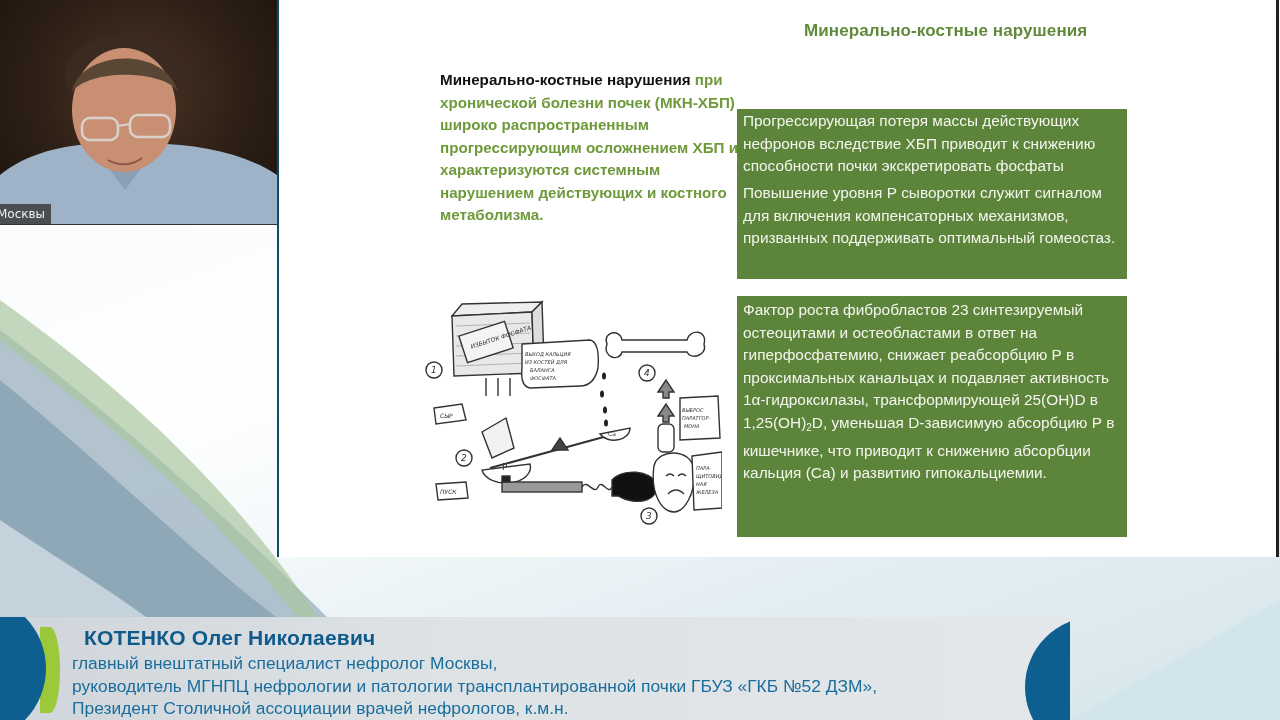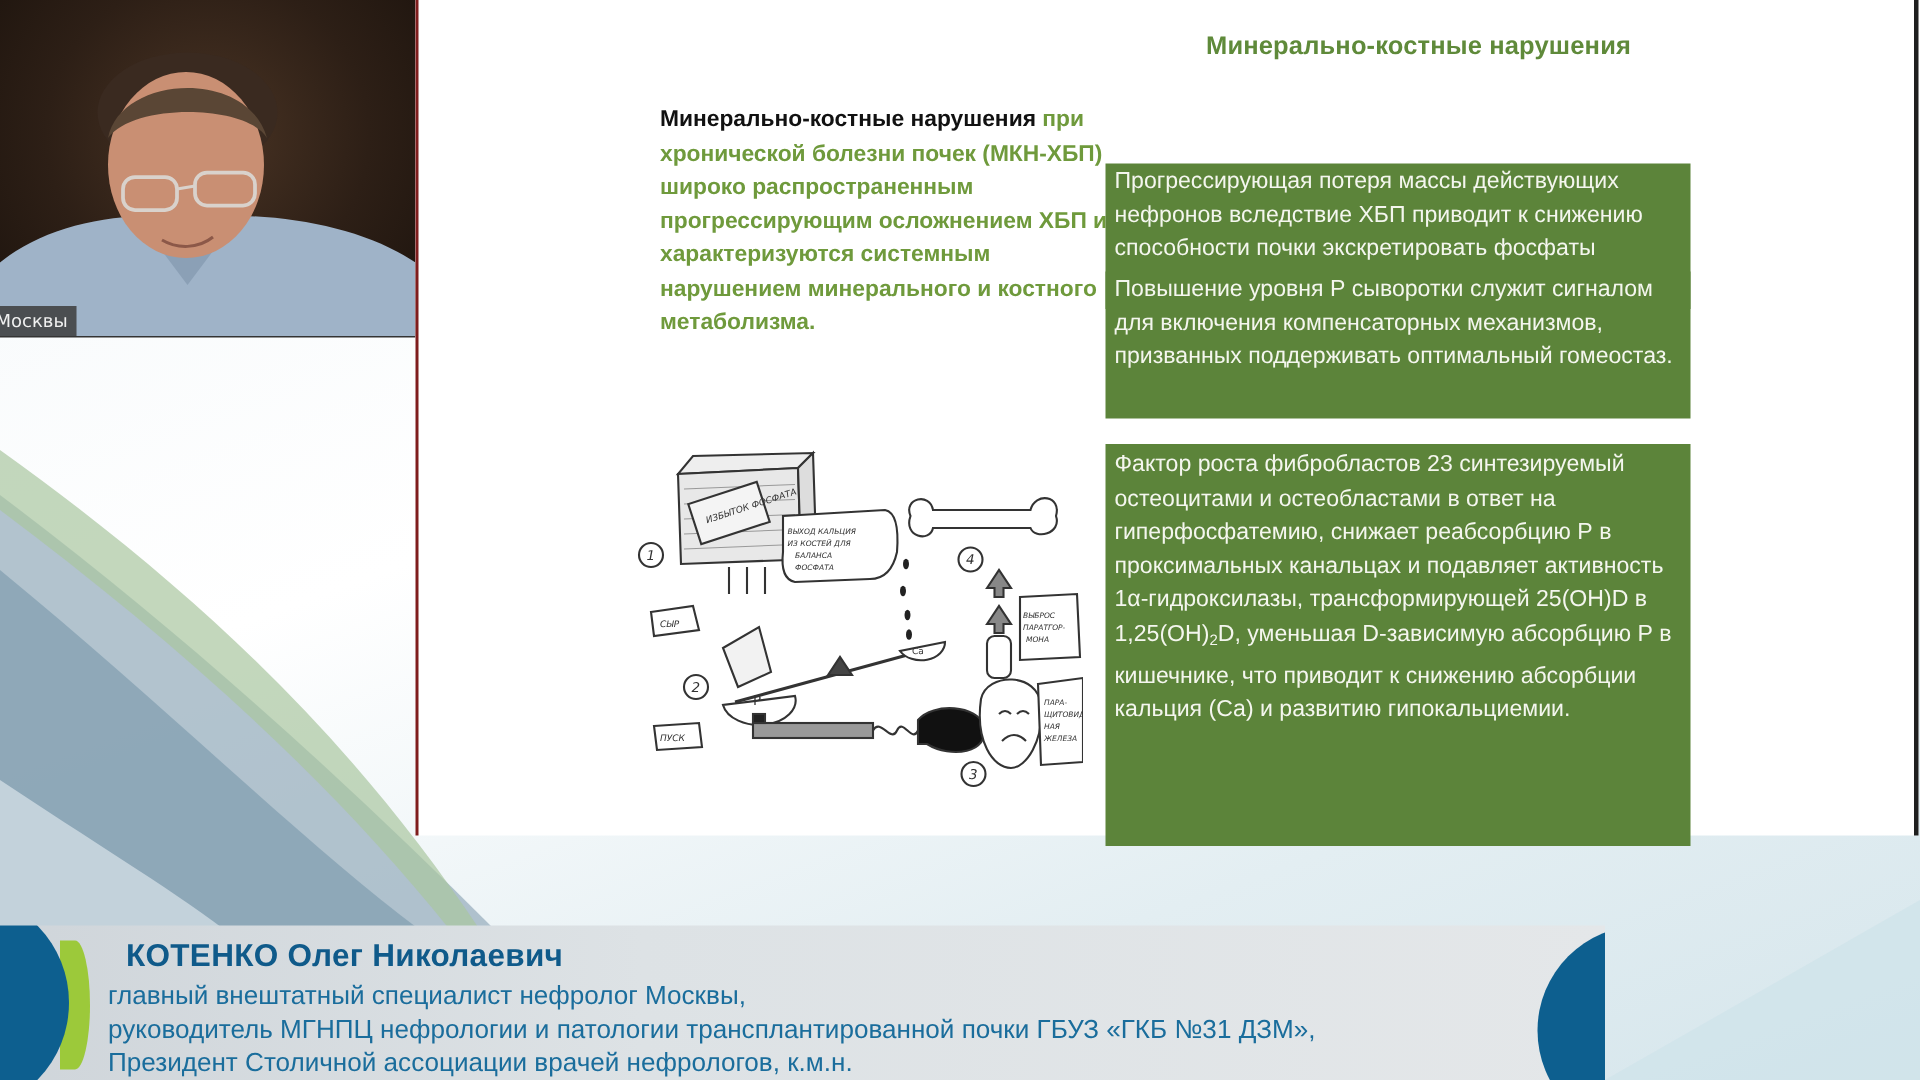--- a/index.html
+++ b/index.html
@@ -24,39 +24,39 @@
   .webcam .name-tag {
     position: absolute; left: 0; bottom: 0; height: 20px; padding: 0 6px 0 0;
     background: rgba(60,60,60,0.85); color: #f0f0f0; font-size: 12px; line-height: 20px;
     font-family: "DejaVu Sans", sans-serif; text-indent: -3px;
   }
 
   
   .slide {
     position: absolute; left: 277px; top: 0; width: 1002px; height: 557px;
     background: #ffffff; z-index: 2;
-    border-left: 2px solid #7f1d1d; border-right: 3px solid #1f1f1f;
+    border-left: 2px solid #0c4a6e; border-right: 3px solid #1f1f1f;
   }
   .slide-title {
     position: absolute; left: 525px; top: 21px; width: 320px;
     color: #5f8a3a; font-size: 17px; font-weight: bold; letter-spacing: 0.1px;
   }
   .intro {
     position: absolute; left: 161px; top: 69px; width: 300px;
     font-size: 15.2px; font-weight: bold; line-height: 22.5px; color: #6f9a3c;
   }
   .intro .lead { color: #111; }
 
   .gbox {
     position: absolute; left: 458px; width: 390px; background: #5c843a;
     color: #f4f6ee; font-size: 15.4px; line-height: 22.6px; padding: 1px 6px 0 6px;
   }
   .gbox.b1 { top: 65px; height: 97px; margin-top: 44px; }
   .gbox.b2 { top: 181px; height: 98px; }
-  .gbox.b3 { top: 296px; height: 268px; padding-top: 3px; }
+  .gbox.b3 { top: 296px; height: 241px; padding-top: 3px; }
   .gbox sub { font-size: 10px; vertical-align: -3px; }
 
   .sketch { position: absolute; left: 143px; top: 298px; width: 300px; height: 232px; }
 
   
   .lower-third {
     position: absolute; left: 0; top: 617px; width: 1070px; height: 103px; z-index: 3;
     background: linear-gradient(90deg, #cfd5da 0%, #dde2e5 40%, #e4e7e9 100%);
     overflow: hidden;
     text-align: right;
@@ -108,21 +108,21 @@
     <path d="M108 160 C 118 166, 132 166, 142 158" stroke="#8c5848" stroke-width="2" fill="none"></path>
   </svg>
   <div class="name-tag">Москвы</div>
 </div>
 
 <div class="slide">
   <div class="slide-title">Минерально-костные нарушения</div>
 
   <div class="intro">
     <span class="lead">Минерально-костные нарушения</span>
-    <span>при хронической болезни почек (МКН-ХБП) широко распространенным прогрессирующим осложнением ХБП и характеризуются системным нарушением минерального и костного метаболизма.</span>
+    <span>при хронической болезни почек (МКН-ХБП) широко распространенным прогрессирующим осложнением ХБП и характеризуются системным нарушением действующих и костного метаболизма.</span>
   </div>
 
   <div class="gbox b1">Прогрессирующая потеря массы действующих нефронов вследствие ХБП приводит к снижению способности почки экскретировать фосфаты</div>
   <div class="gbox b2">Повышение уровня Р сыворотки служит сигналом для включения компенсаторных механизмов, призванных поддерживать оптимальный гомеостаз.</div>
   <div class="gbox b3">
     <span>Фактор роста фибробластов 23 синтезируемый остеоцитами и остеобластами в ответ на гиперфосфатемию, снижает реабсорбцию Р в проксимальных канальцах и подавляет активность 1α-гидроксилазы, трансформирующей 25(OH)D в 1,25(OH)</span><sub>2</sub><span>D, уменьшая D-зависимую абсорбцию Р в кишечнике, что приводит к снижению абсорбции кальция (Са) и развитию гипокальциемии.</span>
   </div>
 
   <svg class="sketch" viewBox="0 0 300 232">
     <g fill="none" stroke="#333" stroke-width="1.4">
@@ -209,15 +209,15 @@
     </g>
   </svg>
 </div>
 
 <div class="lower-third">
   <div class="lt-left-lime"></div>
   <div class="lt-left-disc2"></div>
   <div class="lt-right-disc"></div>
   <div class="lt-name">КОТЕНКО Олег Николаевич</div>
   <div class="lt-line l1">главный внештатный специалист нефролог Москвы,</div>
-  <div class="lt-line l2">руководитель МГНПЦ нефрологии и патологии трансплантированной почки ГБУЗ «ГКБ №31 ДЗМ»,</div>
+  <div class="lt-line l2">руководитель МГНПЦ нефрологии и патологии трансплантированной почки ГБУЗ «ГКБ №52 ДЗМ»,</div>
   <div class="lt-line l3">Президент Столичной ассоциации врачей нефрологов, к.м.н.</div>
 </div>
 
 </body></html>

